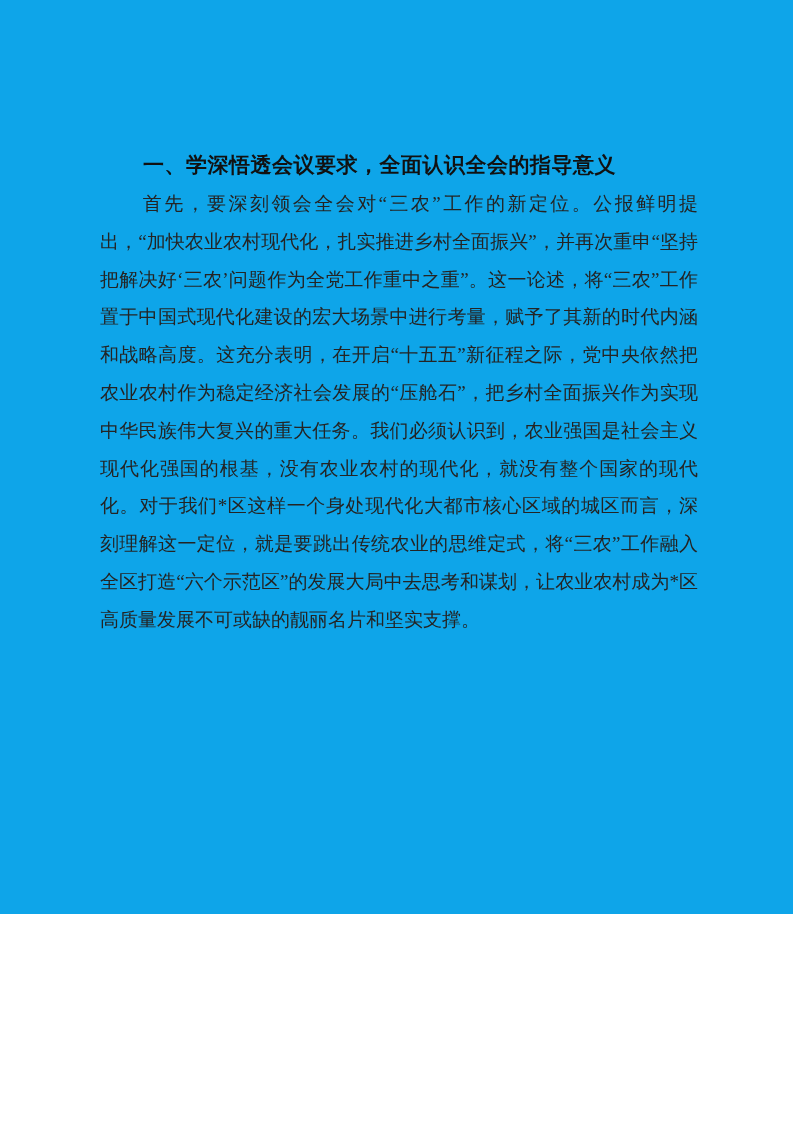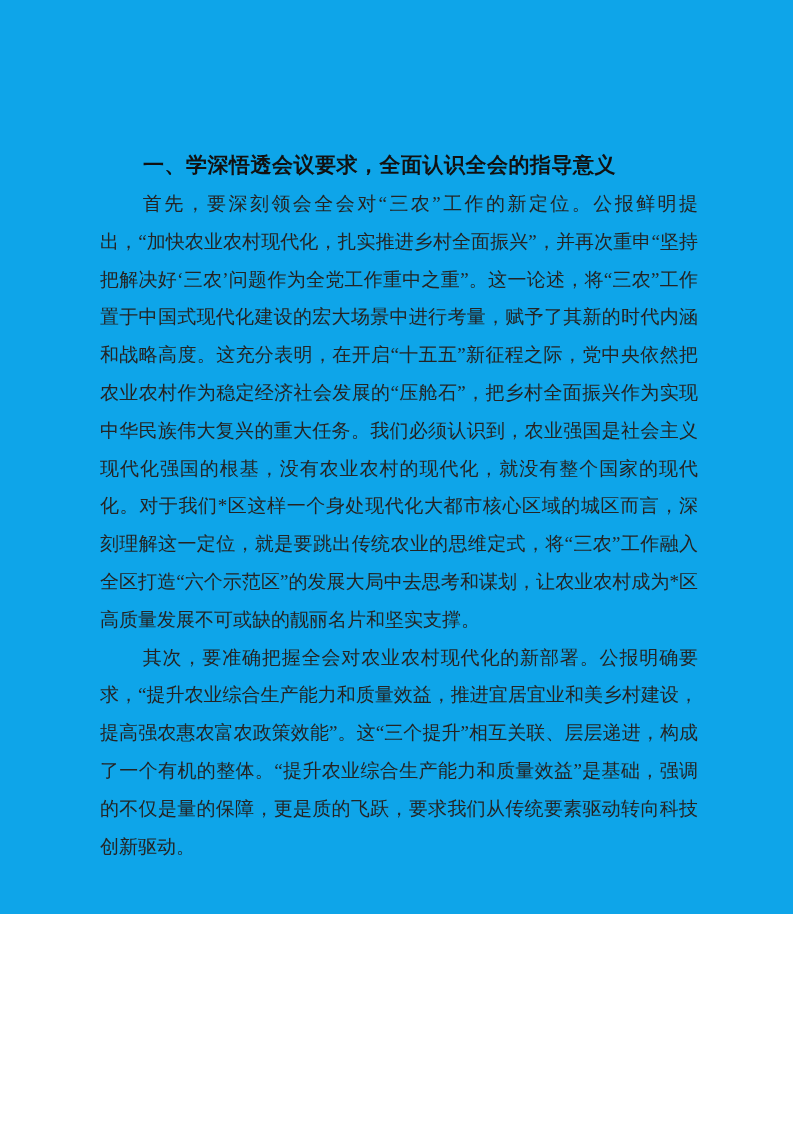--- a/index.html
+++ b/index.html
@@ -57,16 +57,15 @@
     letter-spacing: 1px;
   }
 </style>
 </head>
 <body>
 
 <div class="page">
   <div class="content">
     <h1 class="heading">一、学深悟透会议要求，全面认识全会的指导意义</h1>
     <p class="para">首先，要深刻领会全会对“三农”工作的新定位。公报鲜明提出，“加快农业农村现代化，扎实推进乡村全面振兴”，并再次重申“坚持把解决好‘三农’问题作为全党工作重中之重”。这一论述，将“三农”工作置于中国式现代化建设的宏大场景中进行考量，赋予了其新的时代内涵和战略高度。这充分表明，在开启“十五五”新征程之际，党中央依然把农业农村作为稳定经济社会发展的“压舱石”，把乡村全面振兴作为实现中华民族伟大复兴的重大任务。我们必须认识到，农业强国是社会主义现代化强国的根基，没有农业农村的现代化，就没有整个国家的现代化。对于我们*区这样一个身处现代化大都市核心区域的城区而言，深刻理解这一定位，就是要跳出传统农业的思维定式，将“三农”工作融入全区打造“六个示范区”的发展大局中去思考和谋划，让农业农村成为*区高质量发展不可或缺的靓丽名片和坚实支撑。</p>
-    <p class="para">其次，要准确把握全会对农业农村现代化的新部署。公报明确要求，“提升农业综合生产能力和质量效益，推进宜居宜业和美乡村建设，提高强农惠农富农政策效能”。这“三个提升”相互关联、层层递进，构成了一个有机的整体。“提升农业综合生产能力和质量效益”是基础，强调的不仅是量的保障，更是质的飞跃，要求我们从传统要素驱动转向科技创新驱动。</p>
   </div>
   <div class="footer">— 2 —</div>
 </div>
 
 </body></html>

